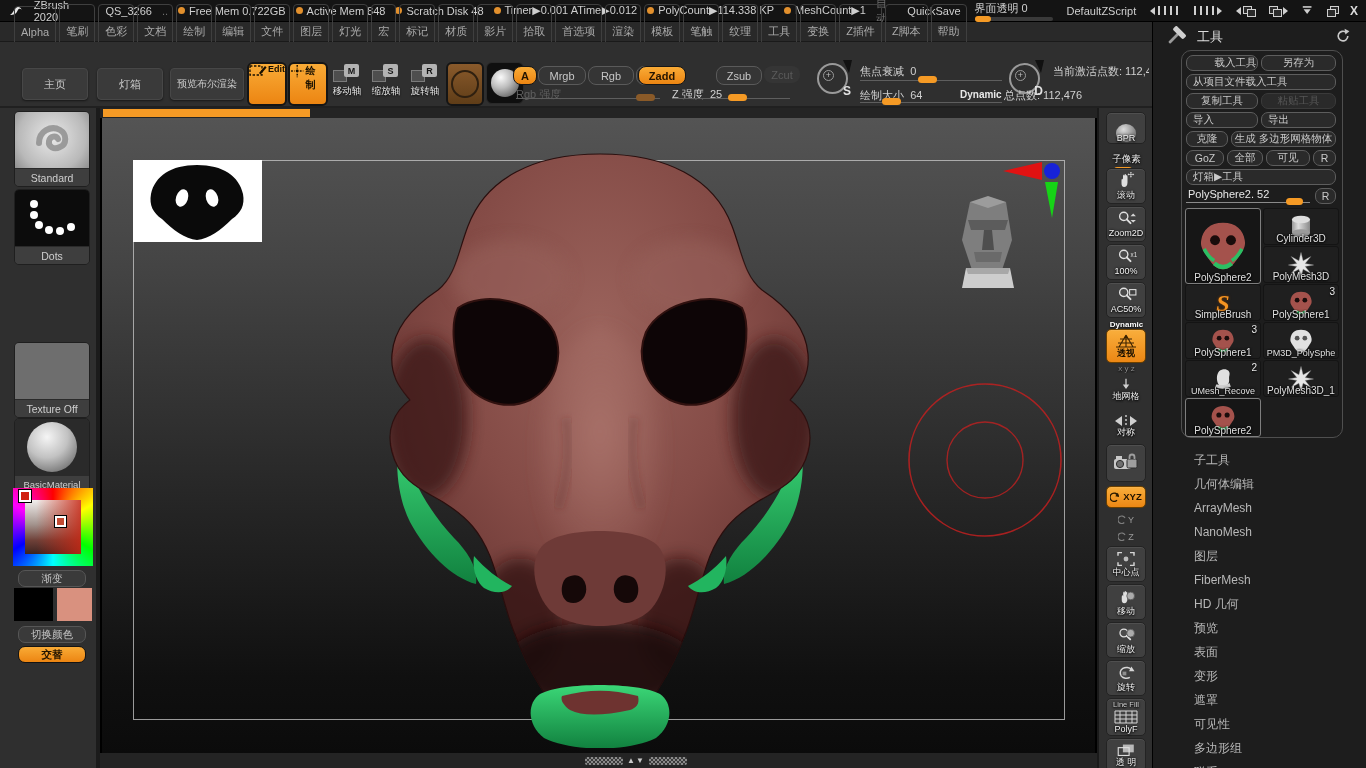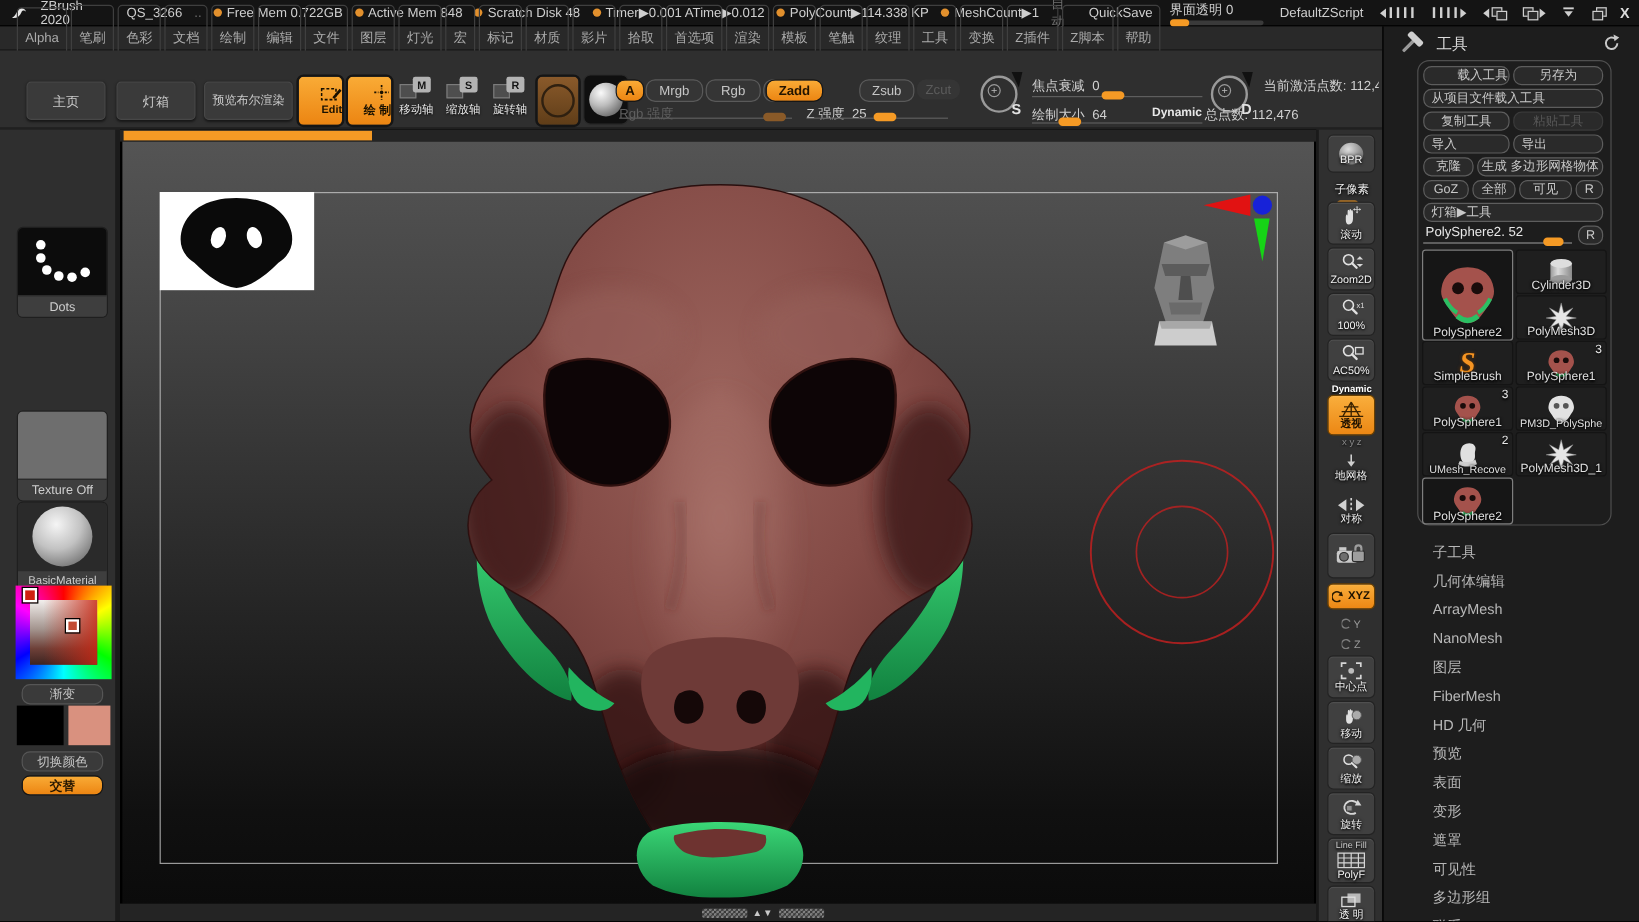--- a/index.html
+++ b/index.html
@@ -26,22 +26,22 @@
   .closex{font-weight:bold;color:#dcdcdc;font-size:12px;}
   
   .menubar{position:absolute;left:0;top:22px;width:1152px;height:20px;background:#292929;
            display:flex;align-items:center;gap:3px;padding:0 14px;box-sizing:border-box;border-bottom:1px solid #1a1a1a;}
   .menu-item{border:1px solid #3f3f3f;border-radius:4px;padding:19px 6px;color:#ababab;font-size:11px;white-space:nowrap;}
   
   .topshelf{position:absolute;left:0;top:42px;width:1152px;height:66px;background:#2f2f2f;border-bottom:2px solid #202020;box-sizing:border-box;}
   .tb-btn{position:absolute;height:30px;background:#3a3a3a;border:1px solid #474747;border-radius:4px;
           color:#c9c9c9;font-size:11px;display:flex;align-items:center;justify-content:center;box-shadow:0 1px 2px rgba(0,0,0,.5);}
   .tb-orange{position:absolute;width:36px;height:40px;border-radius:6px;border:2px solid #151515;
-             background:linear-gradient(#f9ab36,#ec8512);color:#181000;display:flex;flex-direction:column;
-             align-items:flex-end;justify-content:center;gap:1px;font-size:9px;font-weight:bold;}
+             background:linear-gradient(#f9ab36,#ec8512);color:#181000;display:flex;flex-direction:row;
+             align-items:flex-start;justify-content:center;gap:1px;font-size:9px;font-weight:bold;}
   .axisbtn{position:absolute;width:26px;height:34px;}
   .axisbtn .ab{position:absolute;right:0;top:0;width:15px;height:13px;background:#b3b3b3;color:#141414;
                font-size:9px;font-weight:bold;display:flex;align-items:center;justify-content:center;border-radius:2px;}
   .axisbtn .af{position:absolute;left:0;top:6px;width:12px;height:10px;background:#4e4e4e;border:1px solid #7b7b7b;}
   .axisbtn .al{position:absolute;left:-6px;top:21px;width:40px;text-align:center;font-size:9.5px;color:#e8e8e8;
                text-shadow:0 1px 2px #000;}
   .pbtn{position:absolute;height:17px;border:1px solid #5a5a5a;border-radius:8px;background:#353535;
         color:#c6c6c6;font-size:11px;display:flex;align-items:center;justify-content:center;}
   .pbtn.on{background:linear-gradient(#f9ab36,#ec8512);color:#241500;border-color:#171717;font-weight:bold;}
   .pbtn.off{color:#5b5b5b;border-color:#3b3b3b;}
@@ -346,20 +346,28 @@
       <span class="ltr">D</span>
     </div>
 
     <span class="sl-label" style="left:1053px;top:22px;width:96px;overflow:hidden;display:block;">当前激活点数: 112,4</span>
     <span class="sl-label" style="left:1004px;top:46px;">总点数: 112,476</span>
   </div>
 
   <div class="sidebar"></div>
   <div class="sb-div"></div>
 
+  <div class="thumb" style="top:111px;">
+    <div class="timg" style="background:radial-gradient(circle at 50% 45%,#e9e9e9,#b9b9b9 70%,#8f8f8f);">
+      <svg width="46" height="46" viewBox="0 0 46 46">
+        <path d="M10,26 C10,14 22,8 31,13 C38,17 38,27 31,30 C25,33 19,30 20,24 C21,19 27,18 29,22" fill="none" stroke="#8f8f8f" stroke-width="6" stroke-linecap="round" opacity=".85"></path>
+      </svg>
+    </div>
+    <div class="tlab">Standard</div>
+  </div>
   <div class="thumb" style="top:189px;">
     <div class="timg" style="background:#0c0c0c;">
       <svg width="60" height="44" viewBox="0 0 60 44">
         <circle cx="12" cy="8" r="4" fill="#fff"></circle>
           <circle cx="12" cy="19" r="4" fill="#fff"></circle>
         <circle cx="17" cy="29" r="4" fill="#fff"></circle>
           <circle cx="27" cy="34" r="4" fill="#fff"></circle>
         <circle cx="38" cy="35" r="4" fill="#fff"></circle>
           <circle cx="49" cy="31" r="4" fill="#fff"></circle>
       </svg>
@@ -489,21 +497,21 @@
     <div class="botstrip">
       <div class="handle">
         <span class="check"></span>
         <span class="updn">▲▼</span>
         <span class="check"></span>
       </div>
     </div>
   </div>
 
   <div class="rshelf">
-    <div class="sbx" style="top:4px;height:32px;">
+    <div class="sbx" style="top:4px;height:32px;justify-content:flex-end;">
       <span style="width:20px;height:18px;border-radius:50% 50% 45% 45%;background:radial-gradient(circle at 38% 30%,#dcdcdc,#8e8e8e 60%,#555);"></span>
       <span class="slab" style="margin-top:-9px;">BPR</span>
     </div>
     <div class="abs" style="left:0;top:40px;width:55px;text-align:center;">
       <span class="slab" style="font-size:9.5px;">子像素</span>
       <div style="margin:2px auto 0;width:34px;height:4px;background:#3a3a3a;border-radius:2px;position:relative;">
         <div style="position:absolute;left:4px;top:-1px;width:18px;height:6px;background:#f59a25;border-radius:3px;"></div>
       </div>
     </div>
     <div class="sbx" style="top:60px;height:36px;">

